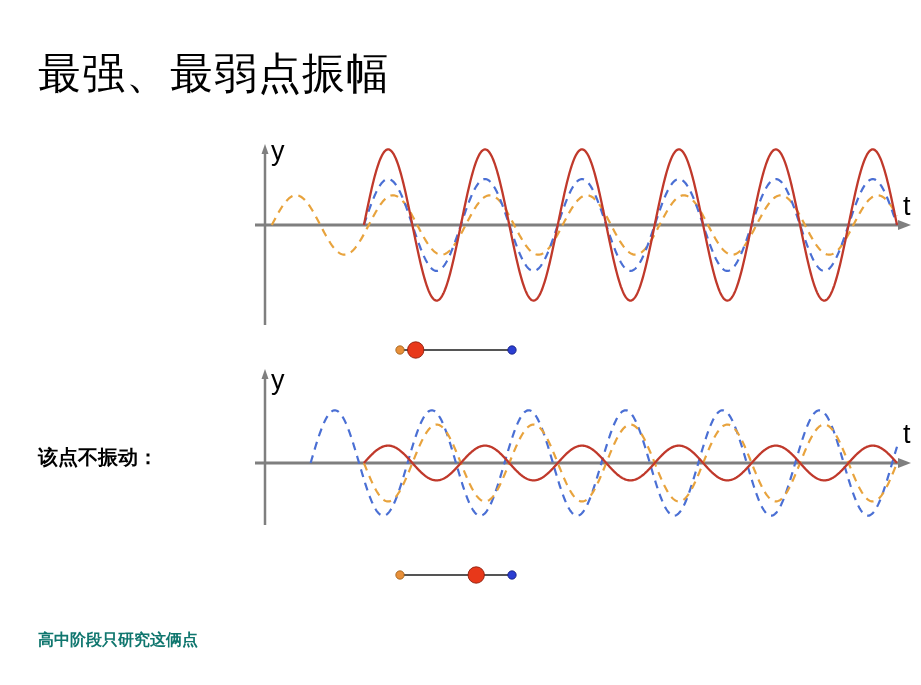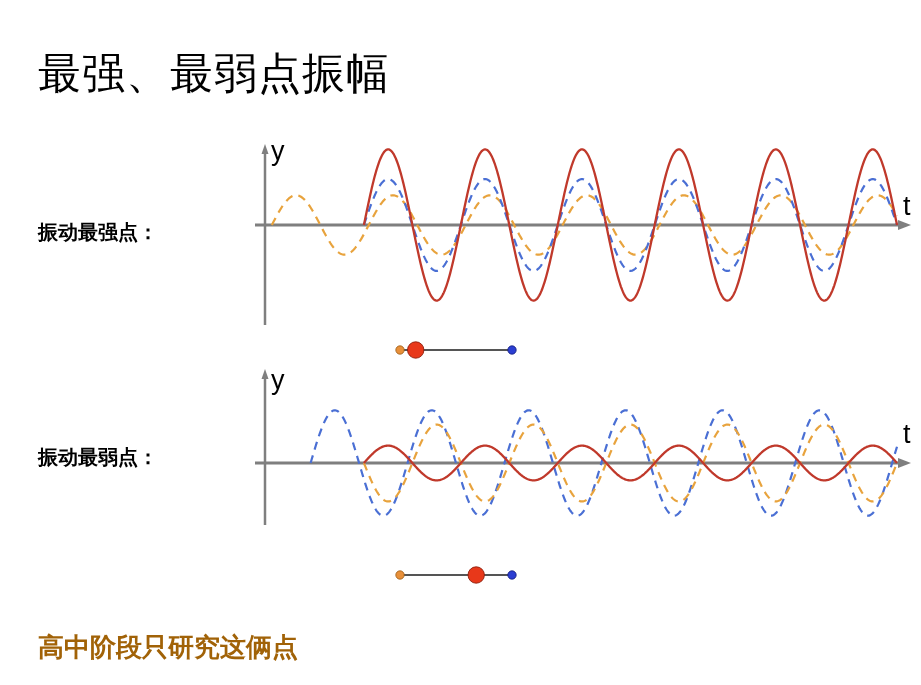--- a/index.html
+++ b/index.html
@@ -47,23 +47,23 @@
   }
   .text-block .line { display: block; }
 
   #strong-block { left: 38px; top: 218px; }
   #weak-block  { left: 38px; top: 443px; }
 
   .note-red {
     position: absolute;
     left: 38px;
     top: 630px;
-    font-size: 26px;
+    font-size: 16px;
     font-weight: bold;
-    color: #a16207;
+    color: #0f766e;
     white-space: nowrap;
   }
 
   sub {
     font-size: 0.68em;
     vertical-align: baseline;
     position: relative;
     bottom: -0.28em;
   }
 
@@ -92,25 +92,24 @@
   .slider svg { display: block; }
 </style>
 </head>
 <body>
 
 <div id="slide">
 
   <div class="title">最强、最弱点振幅</div>
 
   <div class="text-block" id="strong-block">
-    <span class="line">振动最强点：</span>
   </div>
 
   <div class="text-block" id="weak-block">
-    <span class="line">振动最弱点：</span>
+    <span class="line">该点不振动：</span>
   </div>
 
   <div class="note-red">高中阶段只研究这俩点</div>
 
   <div class="graph" id="graph-top">
     <svg width="666" height="185" viewBox="0 0 666 185">
 
       <line x1="10" y1="12" x2="10" y2="185" stroke="#7f7f7f" stroke-width="2.5"></line>
       <polygon points="10,4 6.5,14 13.5,14" fill="#7f7f7f"></polygon>
 

